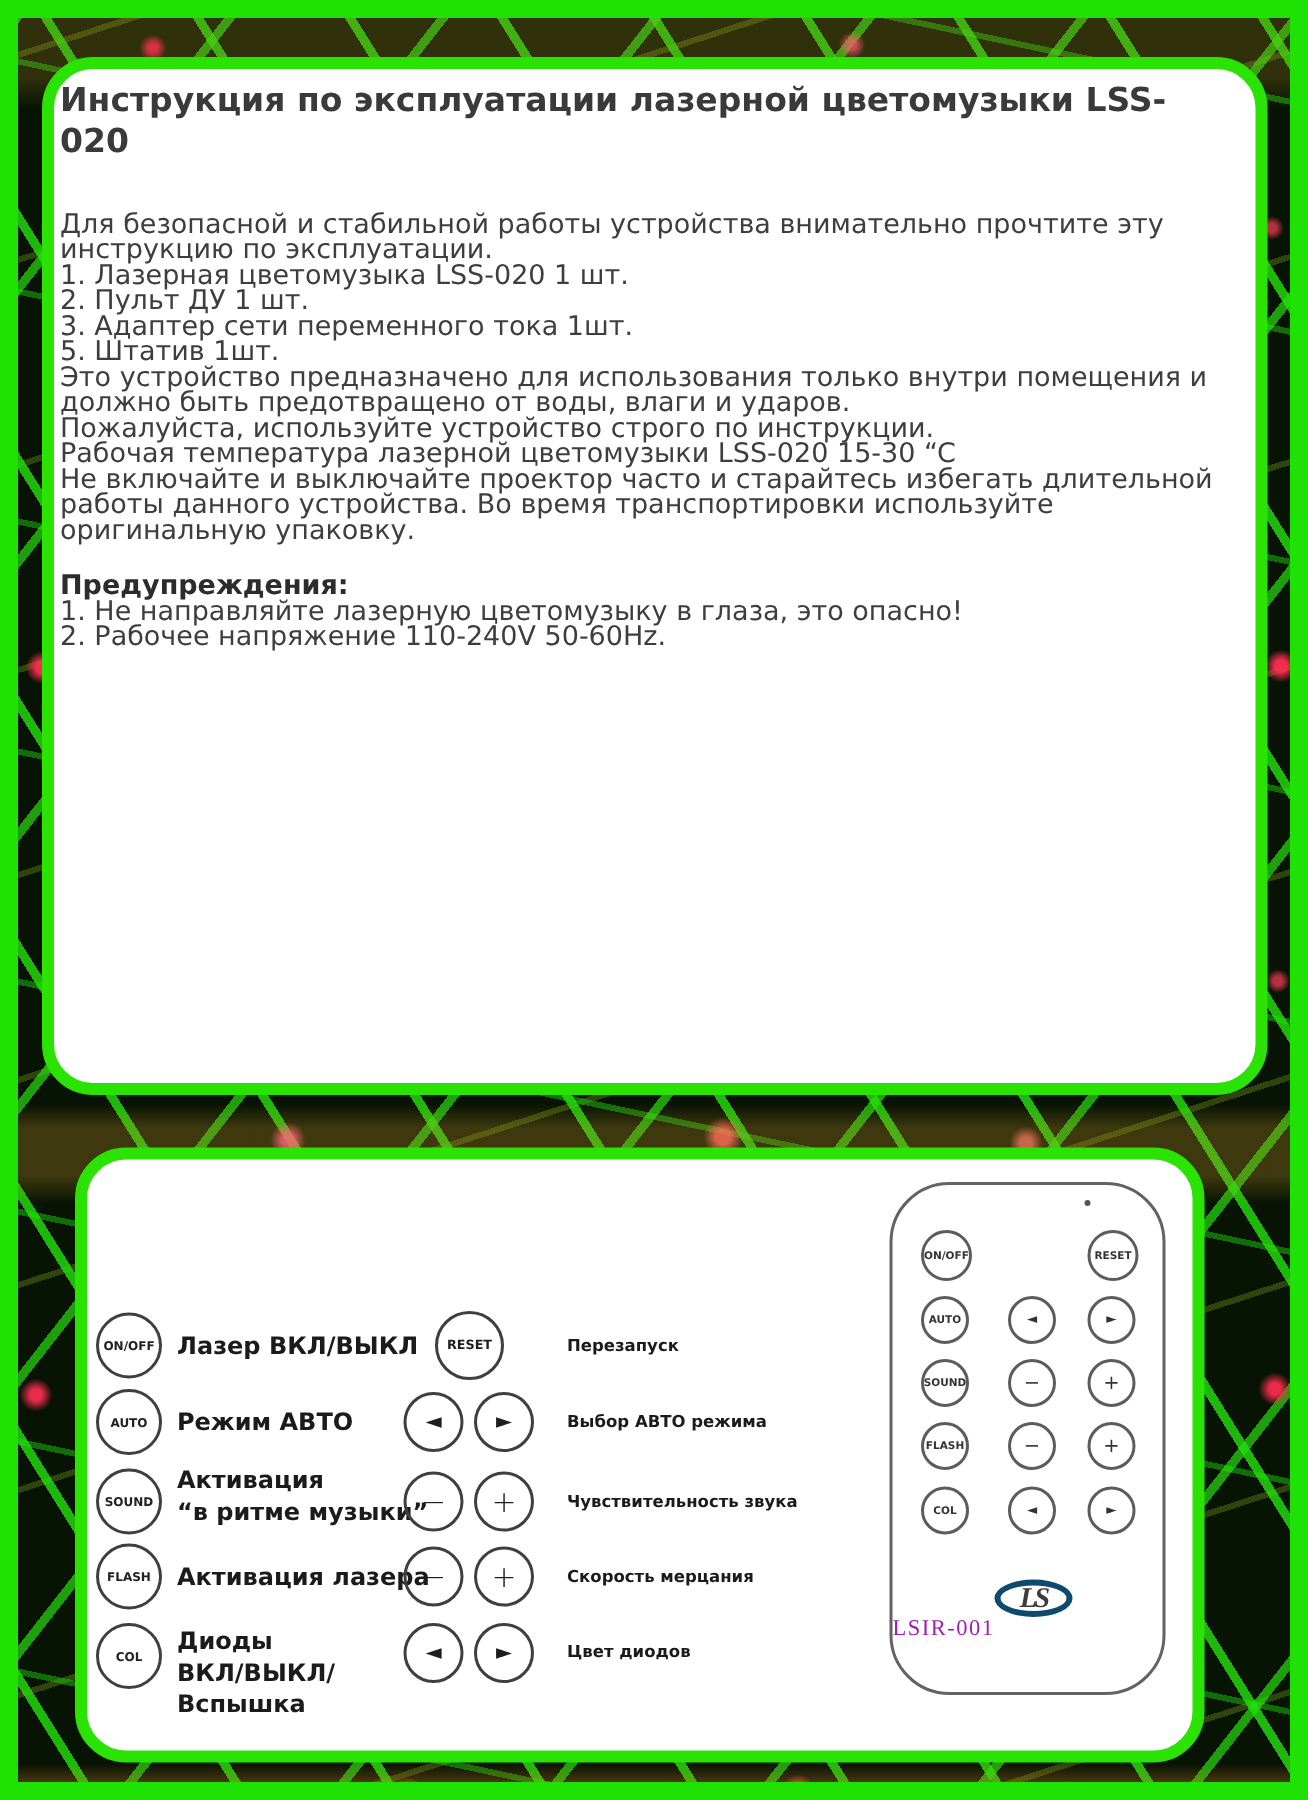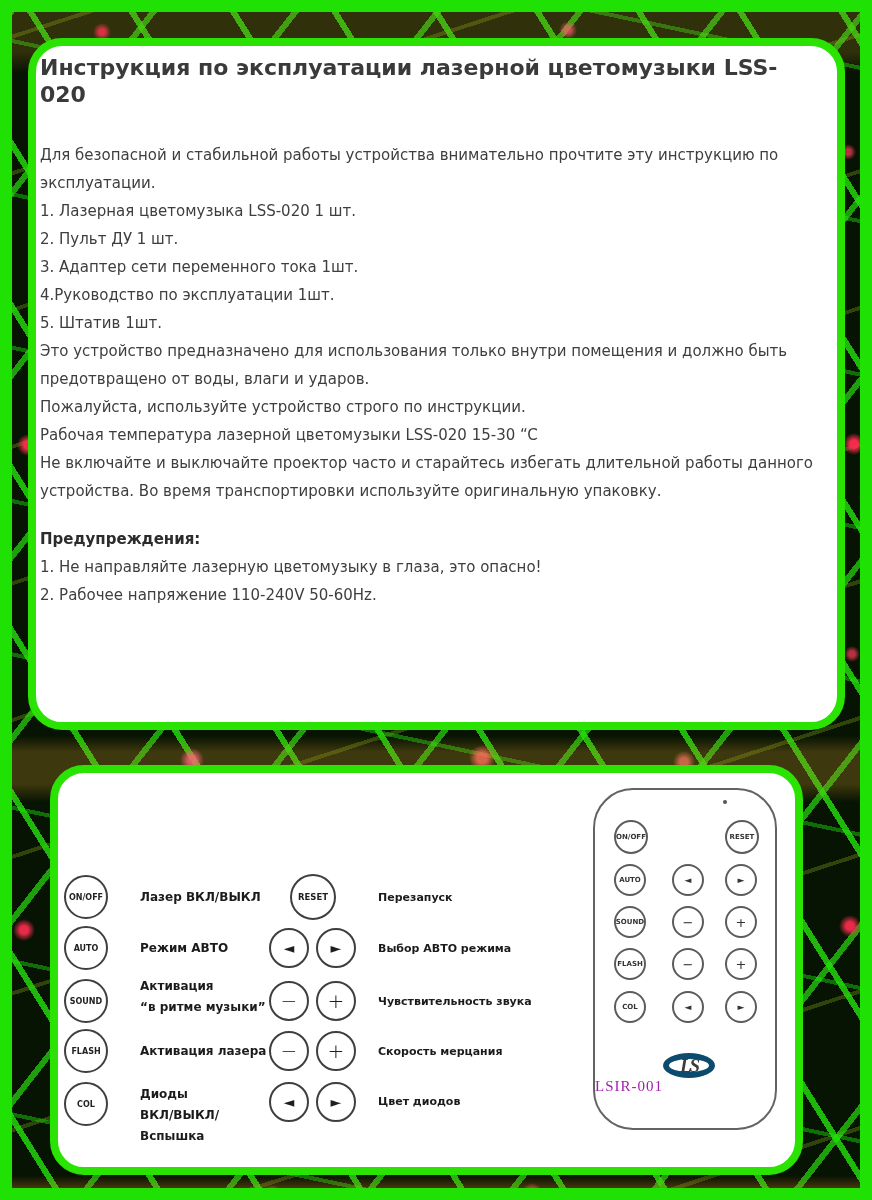--- a/index.html
+++ b/index.html
@@ -39,38 +39,38 @@
     border:8px solid #2ae303; border-radius:34px; overflow:hidden;
   }
   .panel-text  { left:16px; top:26px; width:817px; height:692px; padding:8px 16px 0 4px; }
   .panel-remote{ left:38px; top:753px; width:753px; height:410px; }
 
   
   .panel-text h1 {
     font-size:22px; line-height:27px; font-weight:bold; color:#3a3a3a;
     max-width:760px; letter-spacing:0;
   }
-  .panel-text p { font-size:15px; line-height:28px; color:#3e3e3e; max-width:780px; }
+  .panel-text p { font-size:18px; line-height:17px; color:#3e3e3e; max-width:780px; }
   p.intro      { margin-top:33px; }
   p.sect-head  { margin-top:25px; font-weight:bold; color:#2c2c2c; }
   p.kit-gap    { }
   p.warn-head  { margin-top:20px; font-weight:bold; color:#2c2c2c; }
 
   
   .lrow { position:absolute; left:0; width:737px; height:0; }
   .lrow > span { position:absolute; transform:translateY(-50%); }
 
   .kcircle {
     left:6px; width:44px; height:44px; border:2.5px solid #3f3f3f; border-radius:50%;
     display:flex; align-items:center; justify-content:center;
     font-size:8px; font-weight:bold; color:#222; letter-spacing:0; text-align:center;
   }
   .llabel {
-    left:60px; font-size:12px; font-weight:bold; color:#1b1b1b;
-    white-space:pre-line; line-height:21px;margin-left:22px;
+    left:60px; font-size:16px; font-weight:bold; color:#1b1b1b;
+    white-space:pre-line; line-height:21px;
   }
   .pcircle {
     width:40px; height:40px; border:2.5px solid #3f3f3f; border-radius:50%;
     display:flex; align-items:center; justify-content:center; color:#1e1e1e;
   }
   .pcircle.single { width:46px; height:46px; font-size:8.5px; font-weight:bold; }
   .pcircle.arrow  { font-size:14px; }
   .pcircle.pm     { font-size:20px; font-weight:300; }
   .flabel { left:320px; font-size:11px; font-weight:bold; color:#1b1b1b; white-space:nowrap; }
 
@@ -87,21 +87,21 @@
     font-size:7px; font-weight:bold; text-align:center; line-height:1;
   }
   .rbtn.big { width:34px; height:34px; }
   .rbtn.arr { font-size:9px; }
   .rbtn.pm  { font-size:13px; font-weight:normal; }
   .rc1 { left:19px; }  .rc2 { left:77px; }  .rc3 { left:130px; }
   .rr1 { top:30px; }   .rr2 { top:74px; }   .rr3 { top:116px; }
   .rr4 { top:158px; }  .rr5 { top:201px; }
   .ls-logo {
     position:absolute; left:68px; top:263px; width:52px; height:25px;
-    border:6px solid #0c4a6e; border-radius:50%;
+    border:4px solid #0c4a6e; border-radius:50%;
     display:flex; align-items:center; justify-content:center;
     font-family:"Liberation Serif", serif; font-size:19px; font-weight:bold;
     font-style:italic; color:#3c3c3c; letter-spacing:-2px;
   }
   .rmodel {
     position:absolute; left:0; top:288px; width:184px; 
     font-family:"Liberation Serif", serif; font-size:15px; color:#a21caf; letter-spacing:1px;
   }
 </style>
 </head>
@@ -109,21 +109,20 @@
 
 <div class="screen">
 
   <section class="panel panel-text">
     <h1>Инструкция по эксплуатации лазерной цветомузыки LSS-020</h1>
     <p class="intro">Для безопасной и стабильной работы устройства внимательно прочтите эту инструкцию по эксплуатации.</p>
 
     <p class="kit-item">1. Лазерная цветомузыка LSS-020 1 шт.</p>
     <p class="kit-item kit-gap">2. Пульт ДУ 1 шт.</p>
     <p class="kit-item kit-gap">3. Адаптер сети переменного тока 1шт.</p>
-    <p class="kit-item kit-gap">4.Руководство по эксплуатации 1шт.</p>
     <p class="kit-item kit-gap">5. Штатив 1шт.</p>
 
     <p class="note">Это устройство предназначено для использования только внутри помещения и должно быть предотвращено от воды, влаги и ударов.</p>
     <p class="note">Пожалуйста, используйте устройство строго по инструкции.</p>
     <p class="note">Рабочая температура лазерной цветомузыки LSS-020 15-30 “C</p>
     <p class="note">Не включайте и выключайте проектор часто и старайтесь избегать длительной работы данного устройства. Во время транспортировки используйте оригинальную упаковку.</p>
 
     <p class="warn-head">Предупреждения:</p>
     <p class="note">1. Не направляйте лазерную цветомузыку в глаза, это опасно!</p>
     <p class="note">2. Рабочее напряжение 110-240V 50-60Hz.</p>

